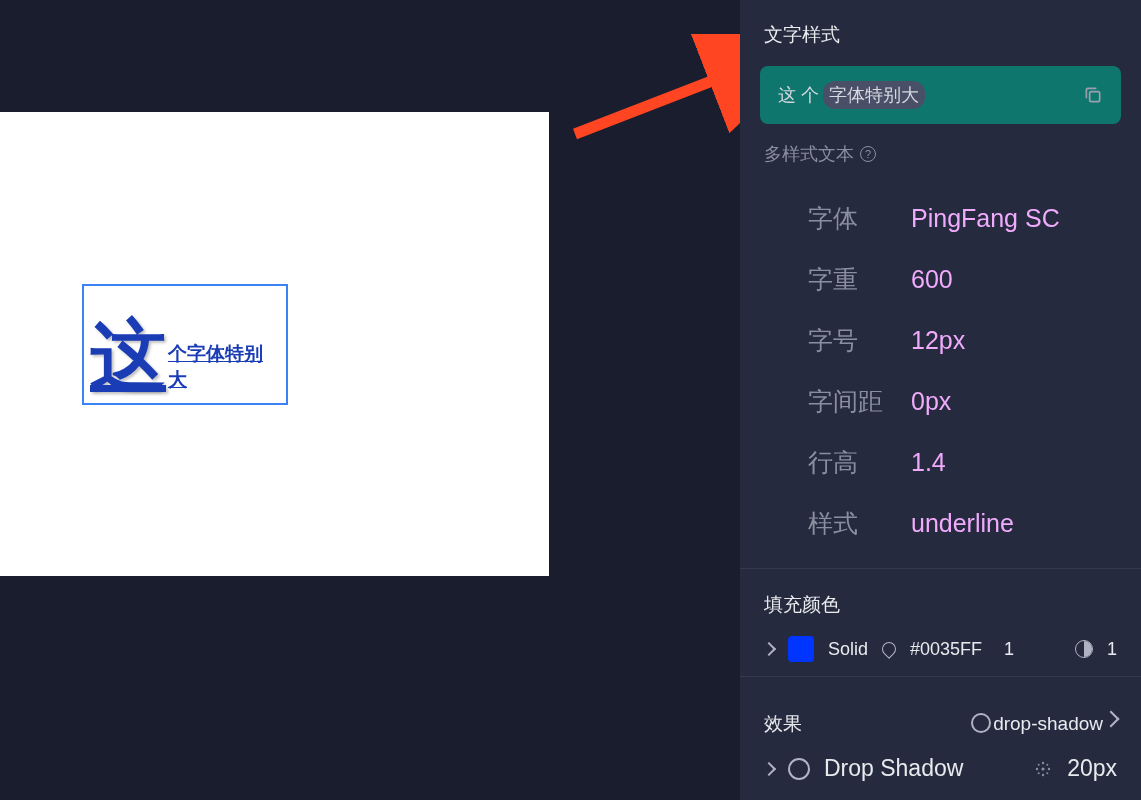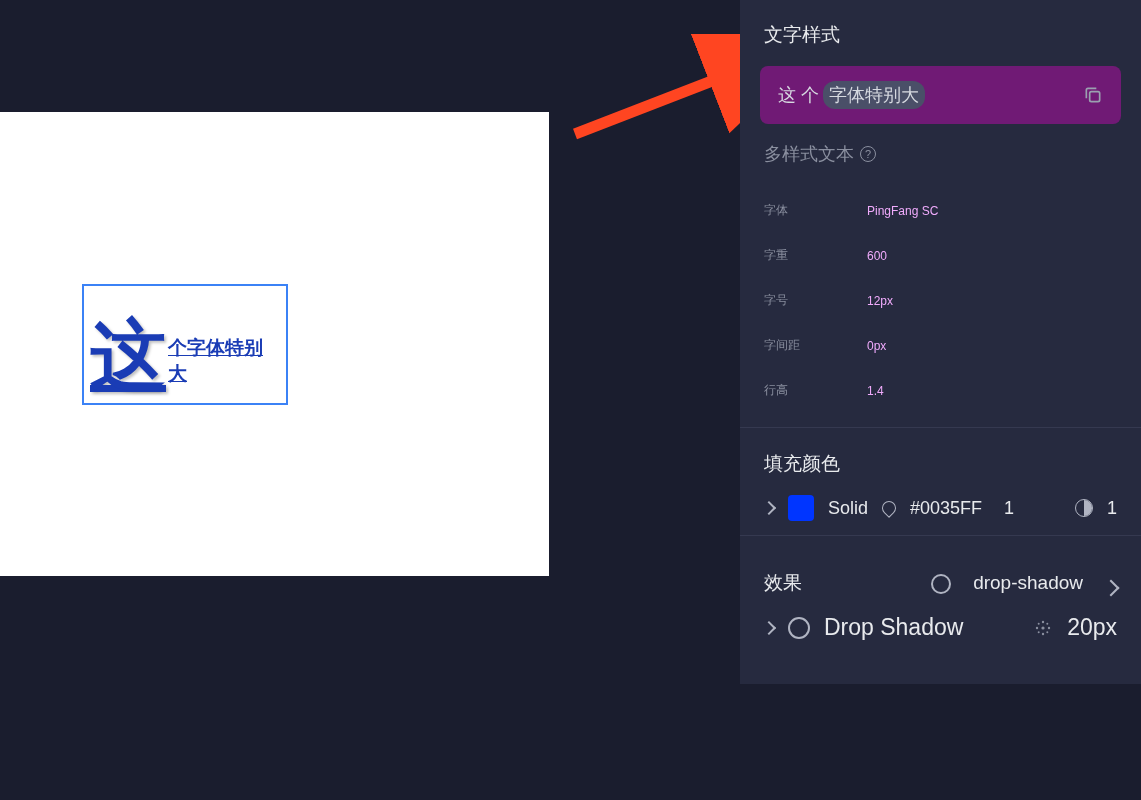--- a/index.html
+++ b/index.html
@@ -37,42 +37,42 @@
   color: #1a3cb5;
   text-decoration: underline;
   line-height: 1;
   text-shadow: 2px 2px 3px rgba(0,0,0,0.25);
 }
 .small-text {
   font-size: 19px;
   font-weight: 600;
   color: #1a3cb5;
   text-decoration: underline;
-  margin-bottom: 6px;
+  margin-bottom: 0;
   margin-left: 2px;
 }
 .panel {
   position: absolute;
   right: 0;
   top: 0;
   width: 401px;
-  height: 684px;
+  height: 800px;
   background: #262a3f;
   display: flex;
   flex-direction: column;
 }
 .section-title {
   font-size: 19px;
   color: #e8eaed;
   font-weight: 500;
   padding: 22px 24px 18px;
 }
 .text-content-row {
   margin: 0 20px 18px;
-  background: #701a75;
+  background: #0f766e;
   border-radius: 8px;
   padding: 15px 18px;
   display: flex;
   align-items: center;
   justify-content: space-between;
 }
 .text-chips {
   display: flex;
   align-items: center;
   gap: 4px;
@@ -103,21 +103,22 @@
   border: 1.5px solid #8a8f9f;
   border-radius: 50%;
   display: inline-flex;
   align-items: center; justify-content: center;
   font-size: 11px;
 }
 .prop-row {
   display: flex;
   align-items: center;
   padding: 14px 24px;
-  font-size: 12px;
+  font-size: 25px;
+  margin-left: 44px;
 }
 .prop-label {
   width: 103px;
   color: #8a8f9f;
 }
 .prop-value {
   color: #f0abfc;
 }
 .divider {
   height: 1px;
@@ -178,22 +179,22 @@
   align-items: center;
   justify-content: space-between;
   padding-bottom: 18px;
 }
 .effects-title {
   font-size: 19px;
   color: #e8eaed;
 }
 .effects-tag {
   display: flex;
-  align-items: flex-end;
-  gap: 22px;
+  align-items: flex-start;
+  gap: 2px;
   font-size: 19px;
   color: #e8eaed;
 }
 .circle-o {
   width: 20px; height: 20px;
   border: 2px solid #b0b4c2;
   border-radius: 50%;
 }
 .arrow-rt {
   width: 12px; height: 12px;
@@ -278,20 +279,24 @@
     <span class="prop-label">字号</span>
     <span class="prop-value">12px</span>
   </div>
   <div class="prop-row">
     <span class="prop-label">字间距</span>
     <span class="prop-value">0px</span>
   </div>
   <div class="prop-row">
     <span class="prop-label">行高</span>
     <span class="prop-value">1.4</span>
+  </div>
+  <div class="prop-row">
+    <span class="prop-label">样式</span>
+    <span class="prop-value">underline</span>
   </div>
 
   <div class="divider"></div>
 
   <div class="fill-section">
     <div class="fill-title">填充颜色</div>
     <div class="fill-row">
       <span class="chevron-r"></span>
       <span class="color-swatch"></span>
       <span>Solid</span>

